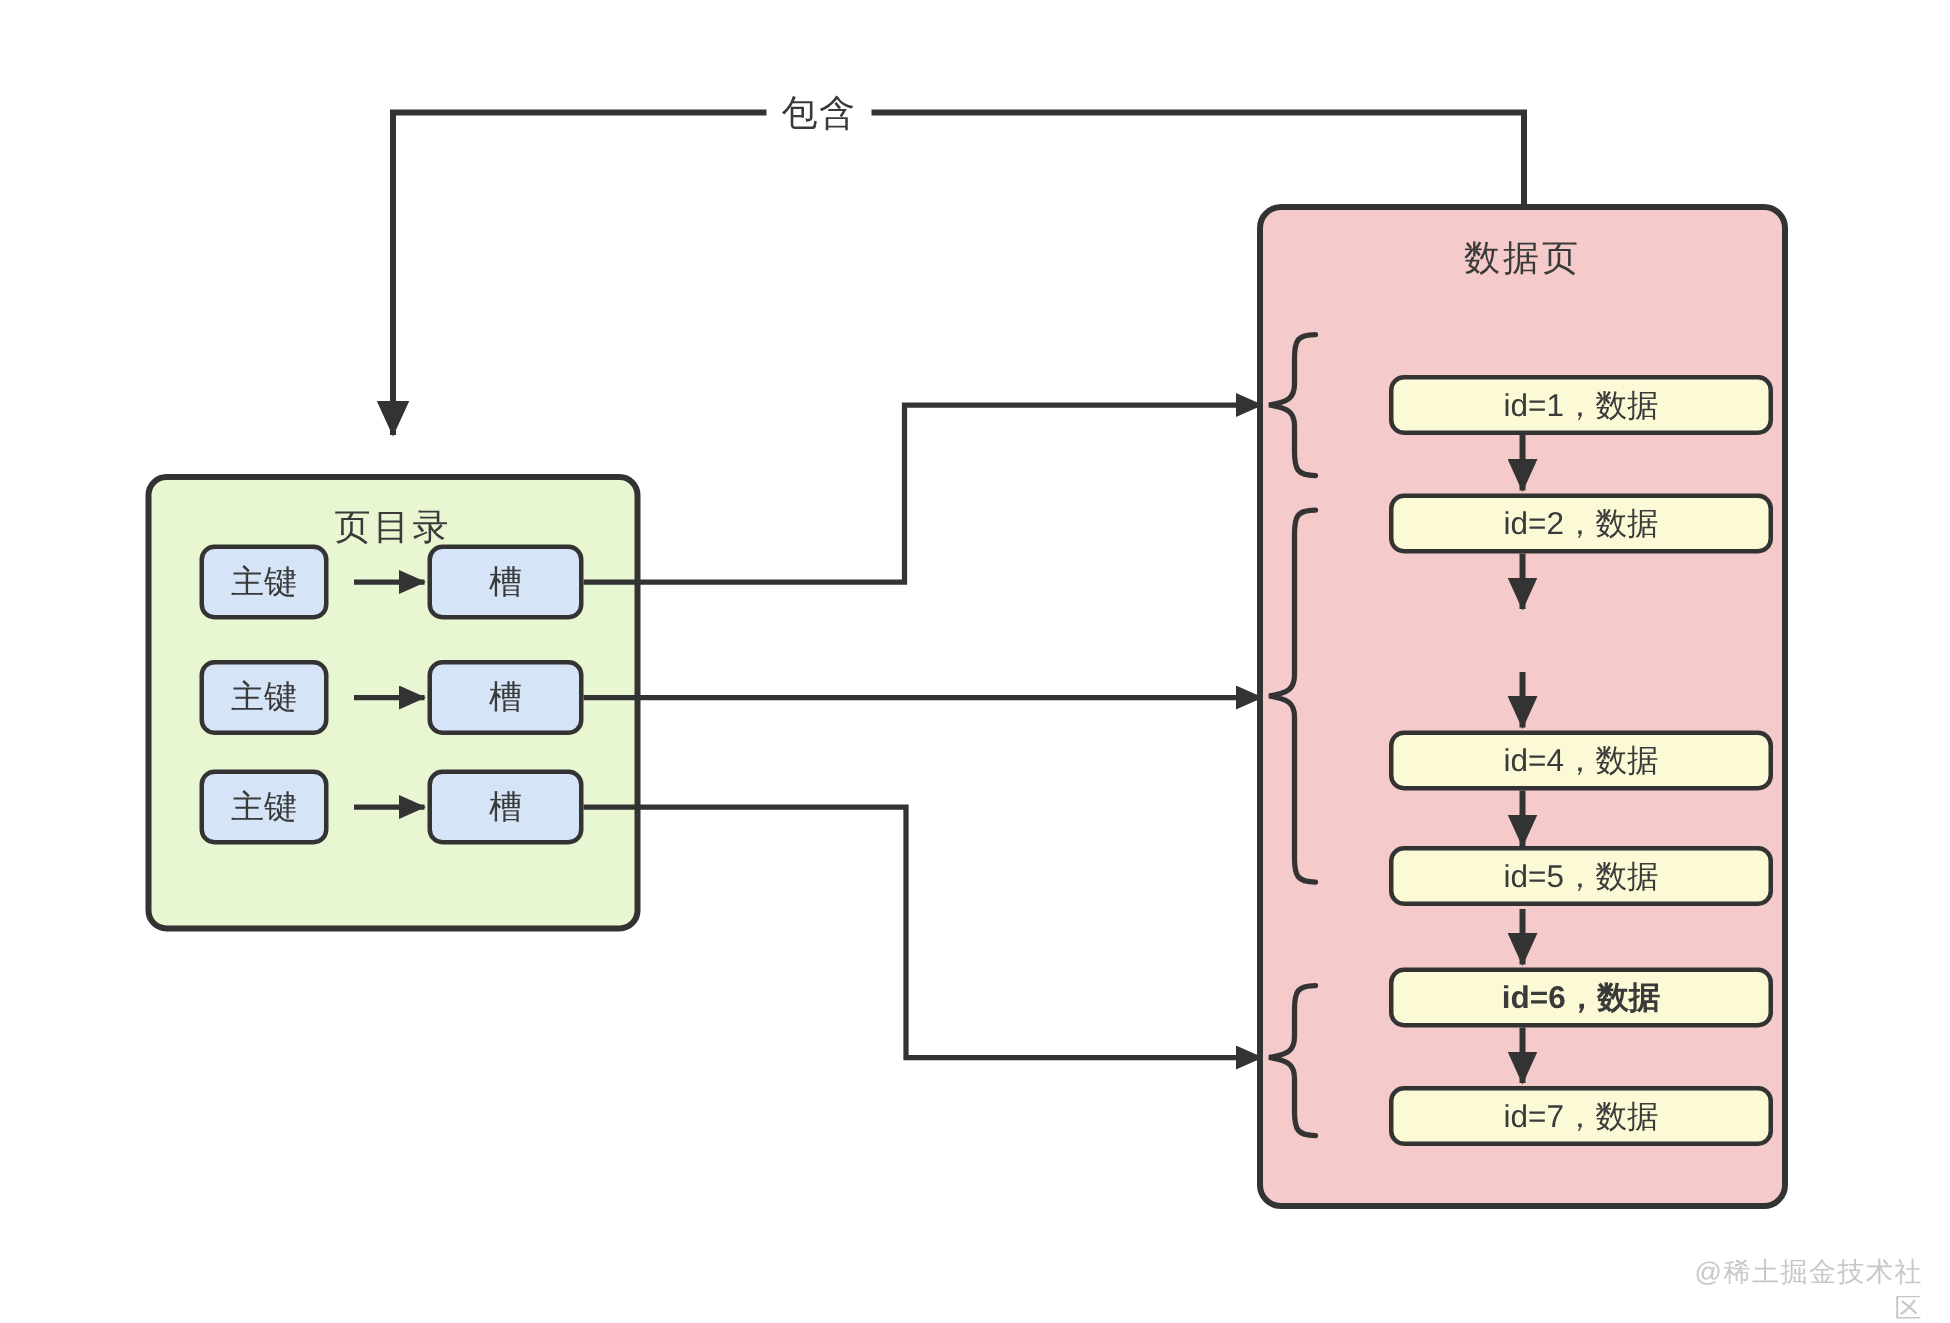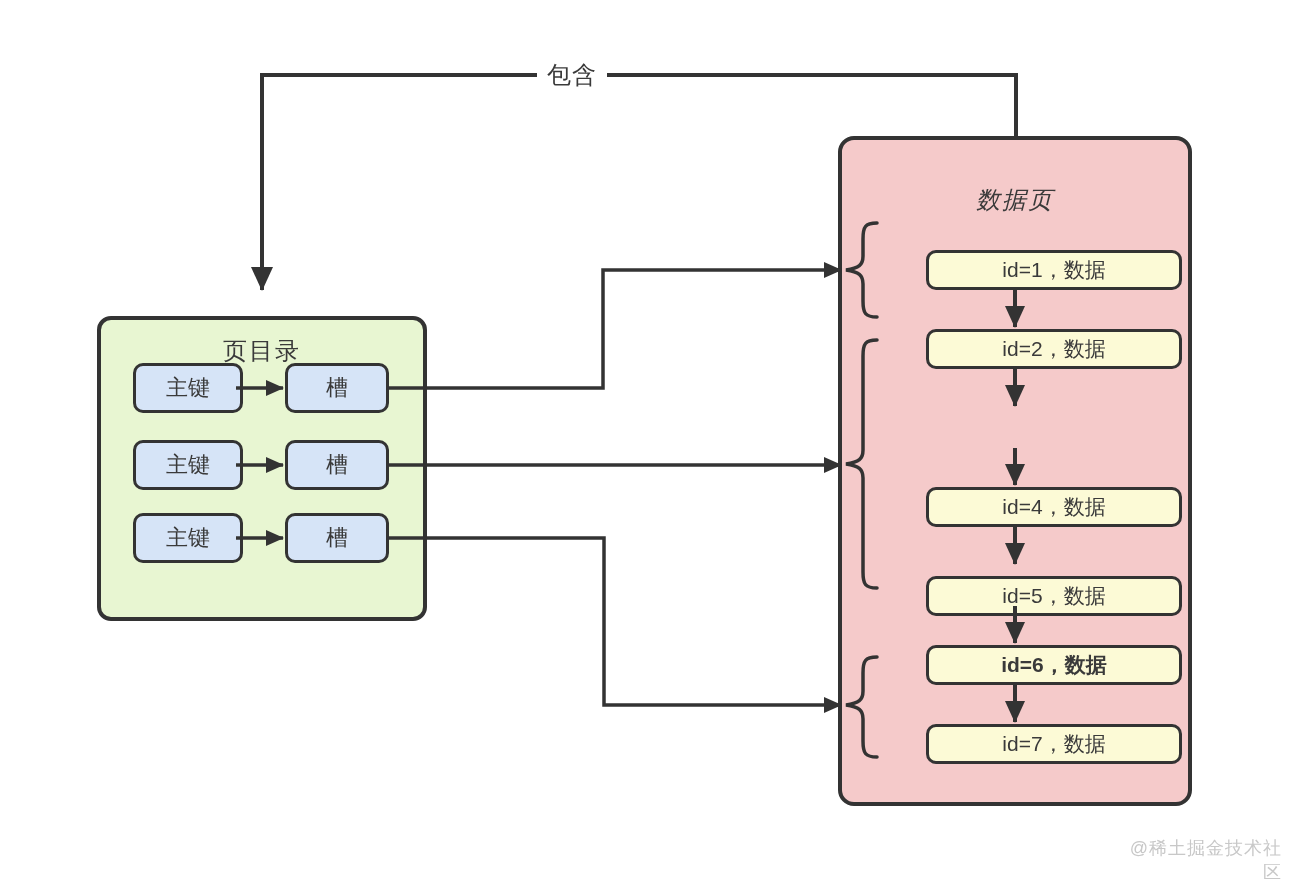--- a/index.html
+++ b/index.html
@@ -36,44 +36,44 @@
     left:838px;top:136px;width:354px;height:670px;
     background:var(--pink-fill);
     border:4px solid var(--stroke);border-radius:16px;
   }
   .region-title{
     text-align:center;
     font-size:24px;color:var(--text);
     letter-spacing:2px;
   }
   .green-box .region-title{padding-top:15px;}
-  .pink-box .region-title{padding-top:44px;font-style:italic;}
+  .pink-box .region-title{padding-top:16px;}
 
   .node{
     position:absolute;z-index:1;
     display:flex;align-items:center;justify-content:center;
     font-size:22px;color:var(--text);
     border:3px solid var(--stroke);border-radius:10px;
   }
-  .key-node{left:133px;width:110px;height:50px;background:var(--blue-fill);}
+  .key-node{left:133px;width:86px;height:50px;background:var(--blue-fill);}
   .slot-node{left:285px;width:104px;height:50px;background:var(--blue-fill);}
   .row-0{top:363px;} .row-1{top:440px;} .row-2{top:513px;}
 
   .record-node{
     left:886px;width:256px;height:40px;
     background:var(--yellow-fill);
     font-size:21px;
     margin-left:40px;
   }
   .rec-0{top:250px;} .rec-1{top:329px;} .rec-2{top:408px;}
-  .rec-3{top:487px;} .rec-4{top:576px;} .rec-5{top:645px;font-weight:bold;} .rec-6{top:724px;}
+  .rec-3{top:487px;} .rec-4{top:564px;} .rec-5{top:645px;font-weight:bold;} .rec-6{top:724px;}
 
   .edge-label{
     position:absolute;z-index:3;
-    left:537px;top:60px;width:70px;height:30px;
+    left:511px;top:60px;width:70px;height:30px;
     background:#ffffff;
     display:flex;align-items:center;justify-content:center;
     font-size:24px;color:var(--text);letter-spacing:1px;
   }
   .watermark{
     position:absolute;z-index:3;
     left:1112px;top:836px;width:170px;
     font-size:18px;color:var(--watermark);
     text-align:right;letter-spacing:1px;
   }

